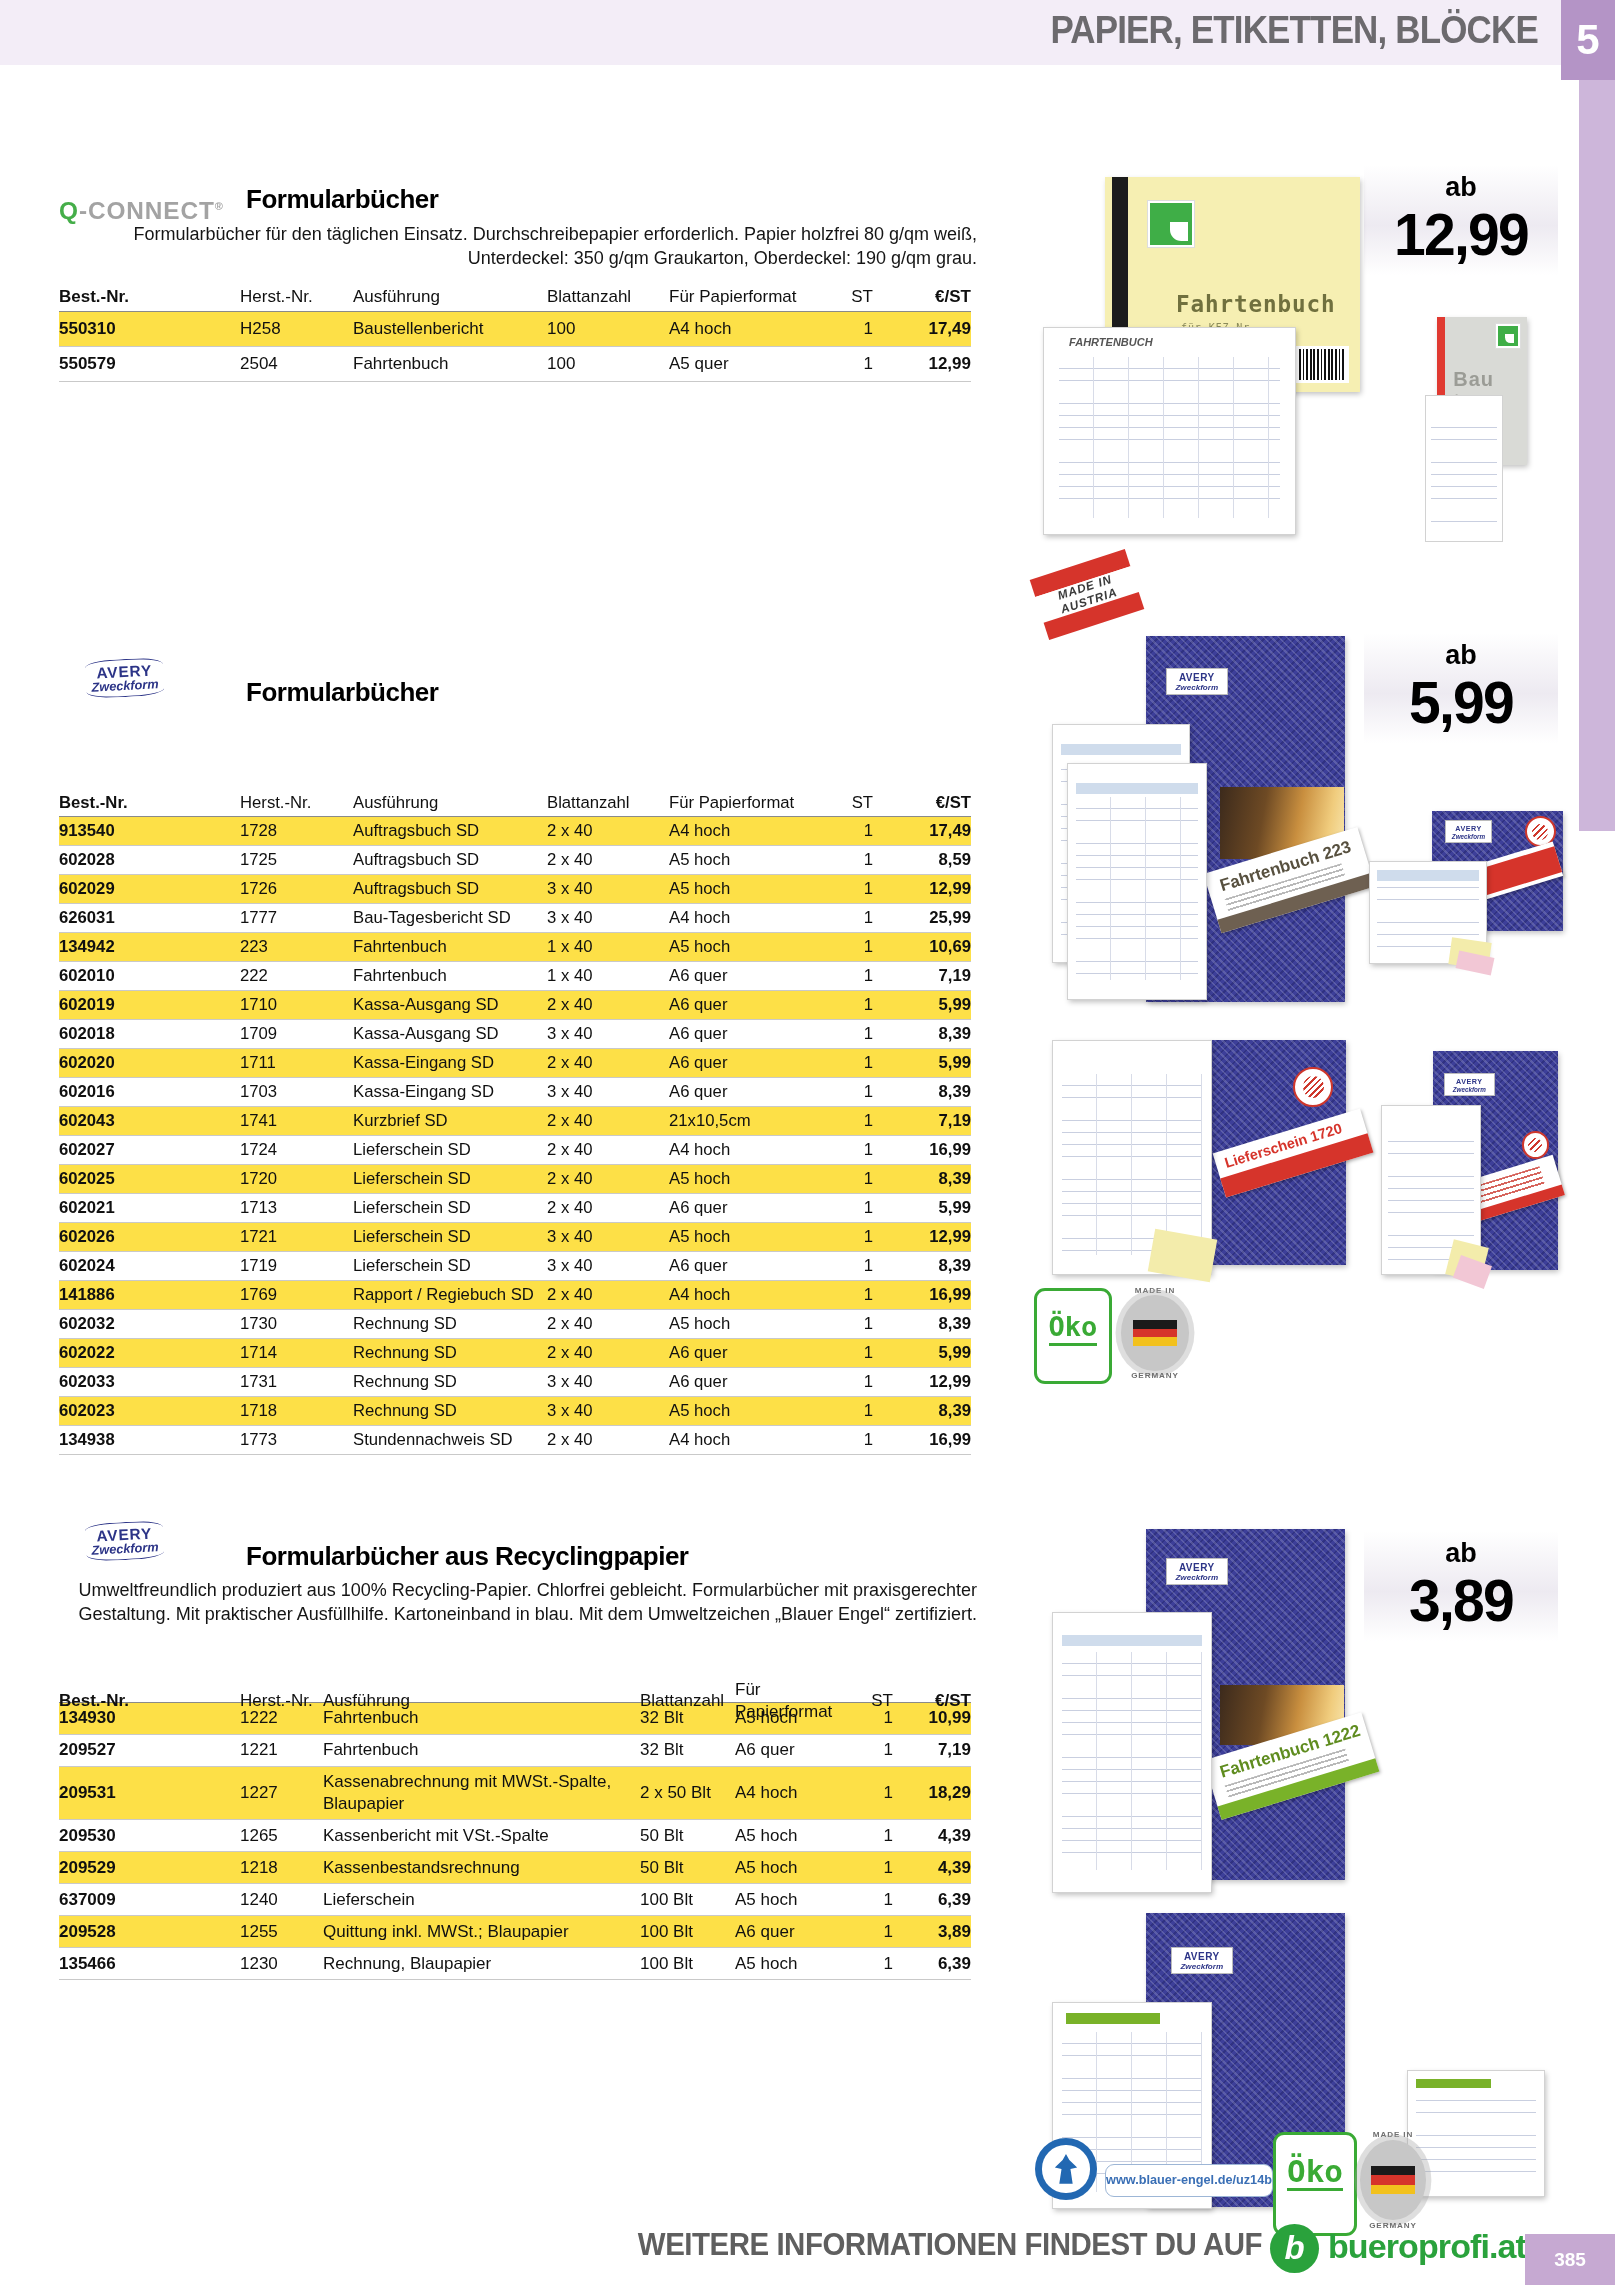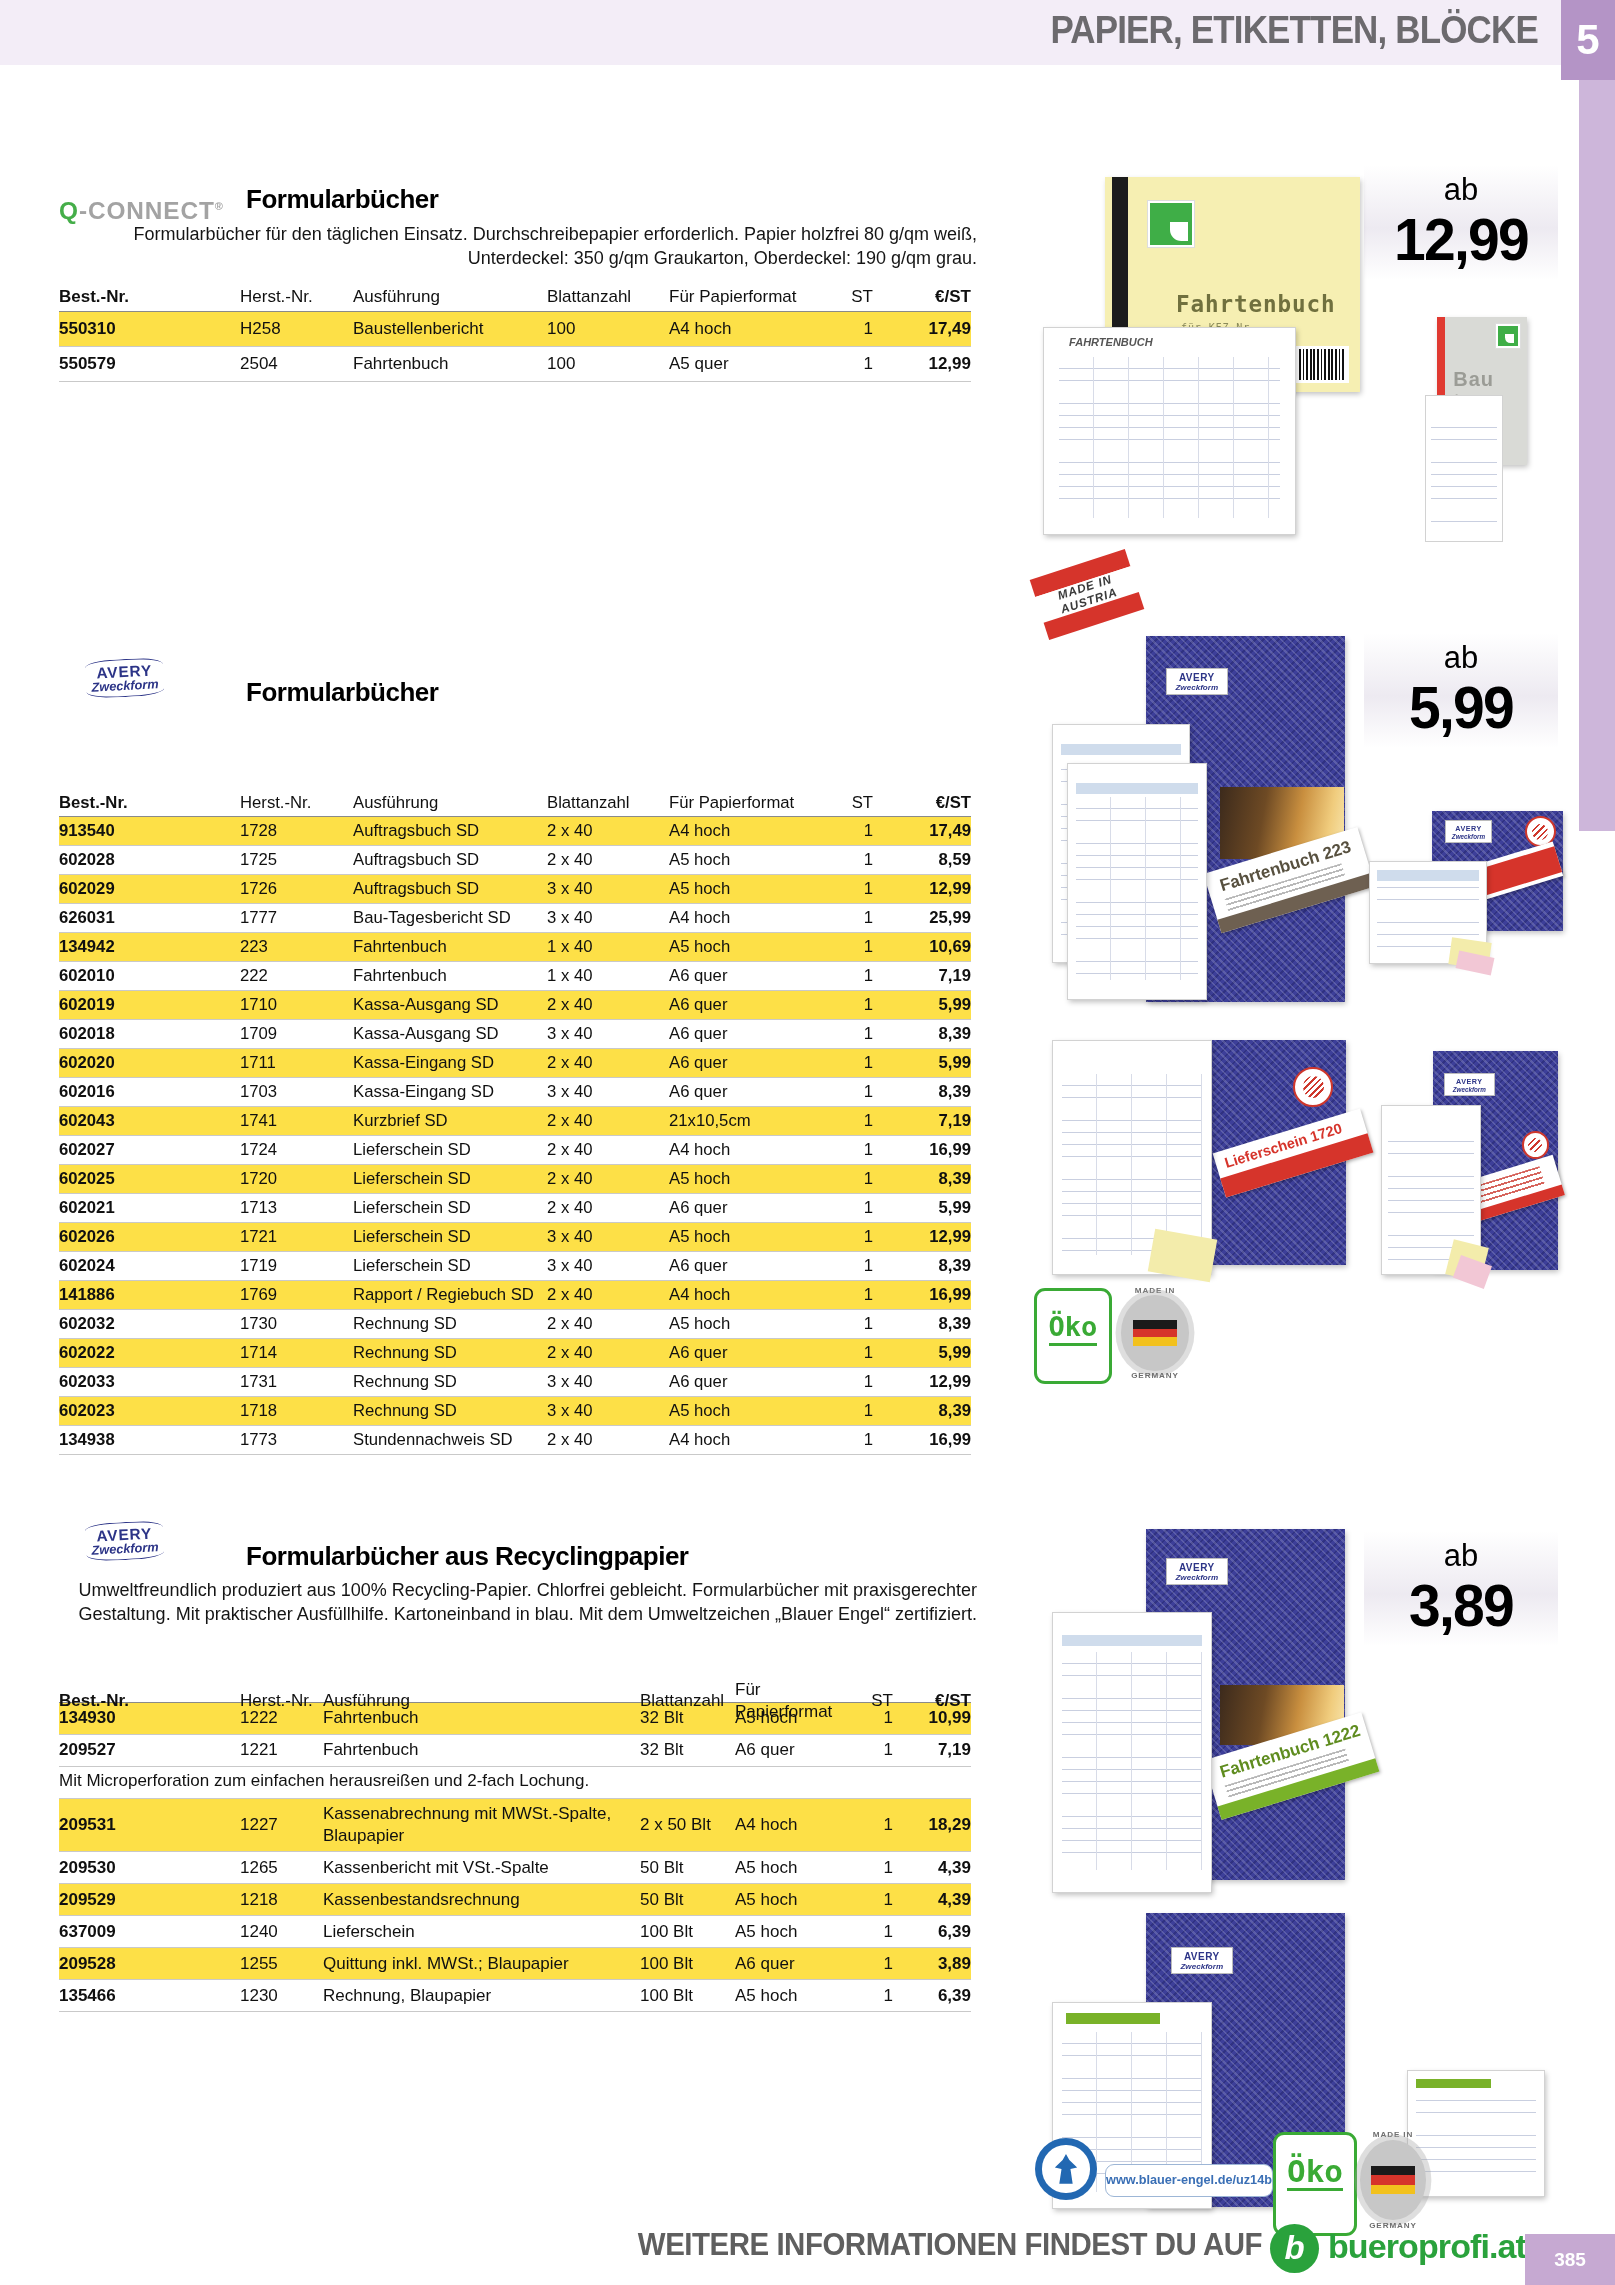--- a/index.html
+++ b/index.html
@@ -47,21 +47,21 @@
   .tbl3 .thead{height:27px;}
   .tbl3 .trow:not(.thead){min-height:31px;}
   .tbl3 .tc{line-height:22.6px;padding:3.6px 0;}
   .tbl3 .noterow{min-height:27px;}
   .noterow{display:block;font-size:17px;line-height:27px;background:#fff;}
   .ptable{border-top:none;}
 
   
   .priceblock{position:absolute;width:194px;text-align:center;
      background:linear-gradient(180deg,#ffffff 0%,#edeaf1 55%,#ffffff 100%);padding:7.2px 0 12.7px;}
-  .price-ab{font-size:31px;font-weight:normal;color:#000;}
+  .price-ab{font-size:27px;font-weight:bold;color:#000;}
   .price-val{font-size:60px;font-weight:bold;color:#000;letter-spacing:-1.8px;line-height:56px;margin-top:3.6px;
      transform:scaleX(.95);}
 
   
   .shadow{box-shadow:1.8px 2.7px 5.4px rgba(0,0,0,.25);}
   .formpage{position:absolute;background:#fff;border:0.9px solid #d2d2d2;}
   .grid-lines{position:absolute;left:6%;right:6%;top:14%;bottom:8%;
      background:repeating-linear-gradient(180deg,transparent 0 11px,#c9cfe0 11px 11.8px);}
   .grid-cols{position:absolute;left:6%;right:6%;top:14%;bottom:8%;
      background:repeating-linear-gradient(90deg,transparent 0 34px,#d8dce8 34px 35px);}
@@ -543,21 +543,20 @@
       </div>
       <div class="trow cols-b">
         <div class="tc c0">209527</div>
         <div class="tc c1">1221</div>
         <div class="tc c2">Fahrtenbuch</div>
         <div class="tc c3">32 Blt</div>
         <div class="tc c4">A6 quer</div>
         <div class="tc c5">1</div>
         <div class="tc c6">7,19</div>
       </div>
-      <div class="trow noterow">Mit Microperforation zum einfachen herausreißen und 2-fach Lochung.</div>
       <div class="trow cols-b shade">
         <div class="tc c0">209531</div>
         <div class="tc c1">1227</div>
         <div class="tc c2">Kassenabrechnung mit MWSt.-Spalte, Blaupapier</div>
         <div class="tc c3">2 x 50 Blt</div>
         <div class="tc c4">A4 hoch</div>
         <div class="tc c5">1</div>
         <div class="tc c6">18,29</div>
       </div>
       <div class="trow cols-b">

